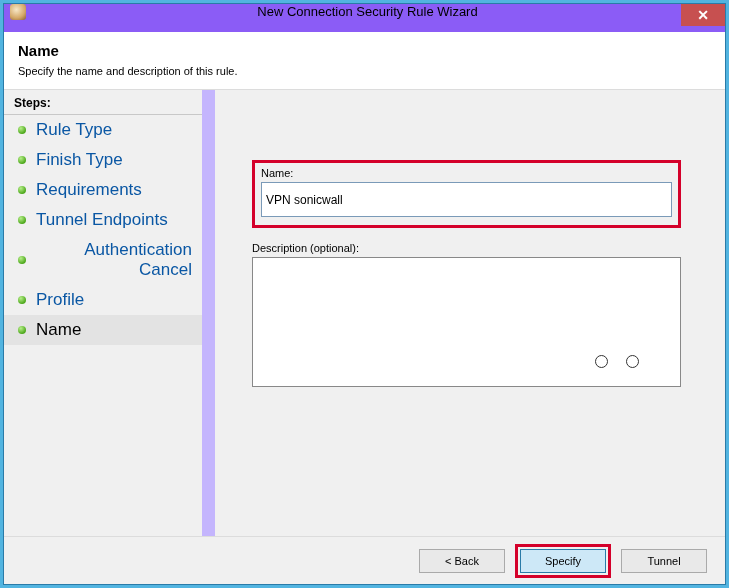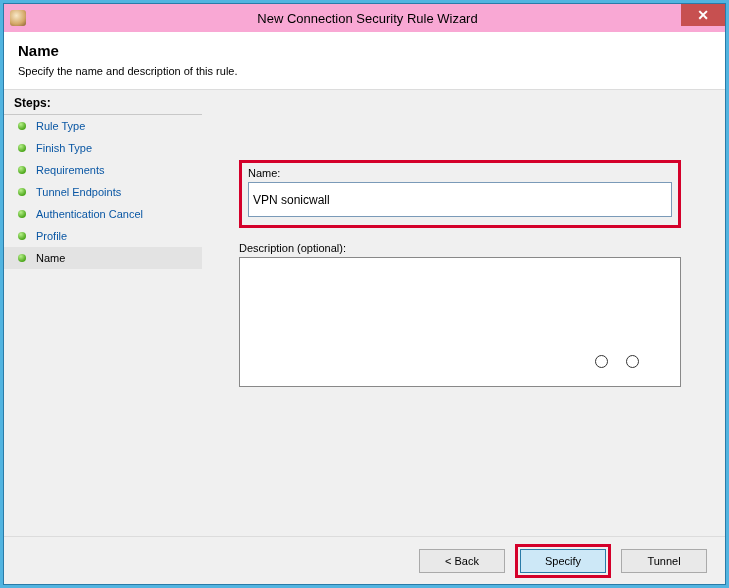--- a/index.html
+++ b/index.html
@@ -14,23 +14,22 @@
     .window {
       position: absolute;
       top: 3px; left: 3px; right: 3px; bottom: 3px;
       background: #fff;
       display: flex;
       flex-direction: column;
       border: 1px solid #2a7ba8;
     }
     .titlebar {
       height: 28px;
-      background: #f9a8d4;
-      display: flex;
-      align-items: center;
+      background: #8b5cf6;
+      display: flex;
       padding: 0 0 0 6px;
       position: relative;
     }
     .titlebar .app-icon {
       width: 16px; height: 16px;
       margin-right: 6px;
       background: radial-gradient(circle at 40% 35%, #f8e8c8 0%, #d4a868 60%, #8a6030 100%);
       border-radius: 3px;
     }
     .titlebar .title {
@@ -60,42 +59,44 @@
     }
     .header h1 {
       font-size: 15px;
       font-weight: bold;
       margin-bottom: 6px;
     }
     .header p { font-size: 11px; color: #000; }
     .body {
       flex: 1;
       display: flex;
-      background: #7f1d1d;
+      background: #c4b5fd;
       min-height: 0;
+      gap: 13px;
     }
     .sidebar {
       width: 198px;
       background: #f0f0f0;
       border-right: none;
       padding: 0;
     }
     .steps-head {
       font-weight: bold;
       font-size: 12px;
       padding: 6px 10px 4px 10px;
       border-bottom: 1px solid #c8c8c8;
     }
     .step {
       display: flex;
       align-items: center;
       padding: 5px 10px 5px 14px;
-      font-size: 11px;
+      font-size: 17px;
       color: #0a57a4;
       cursor: pointer;
+      text-align: right;
     }
     .step.current {
       background: #e3e3e3;
       color: #000;
     }
     .bullet {
       width: 8px; height: 8px;
       border-radius: 50%;
       background: radial-gradient(circle at 35% 30%, #b7f08a, #4ea81d 70%);
       margin-right: 10px;

